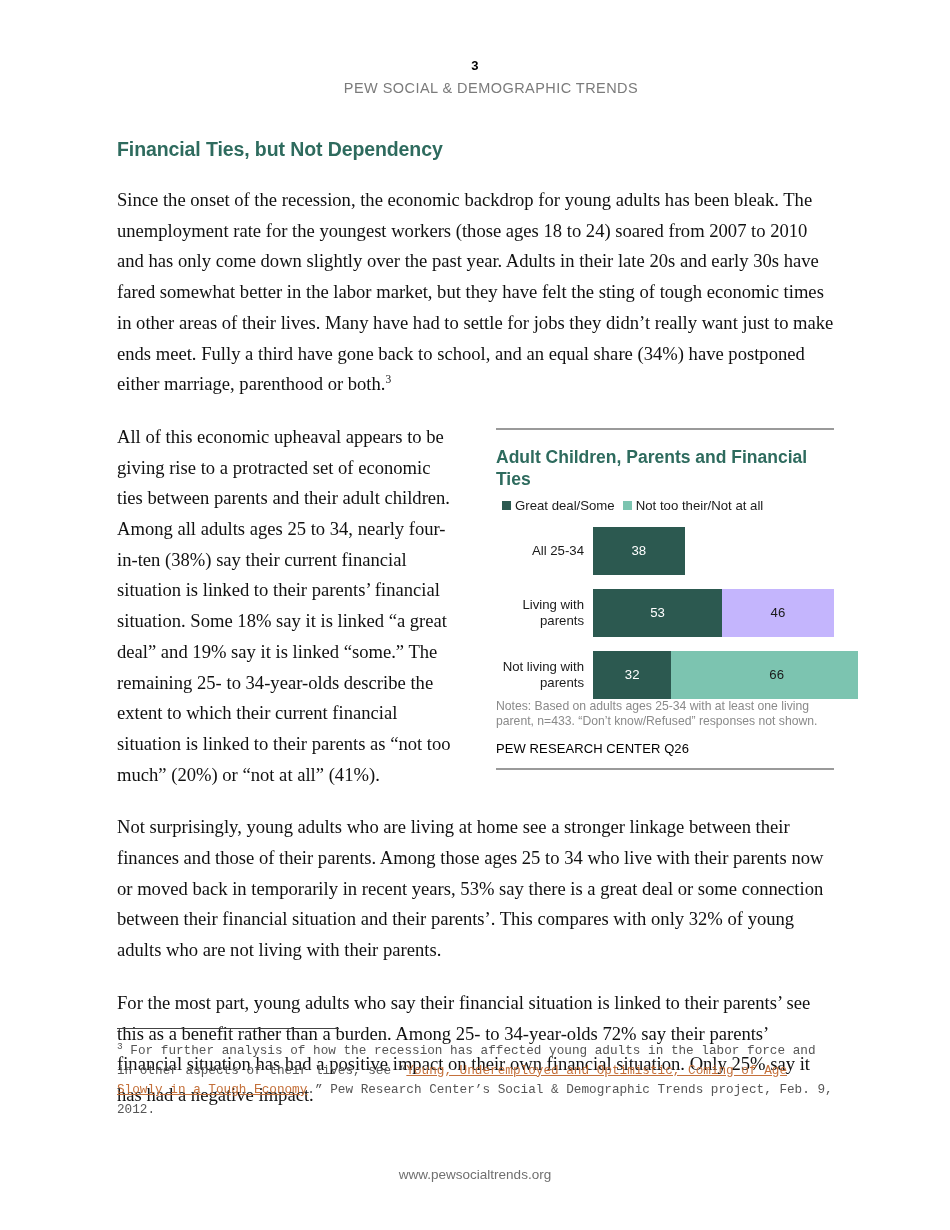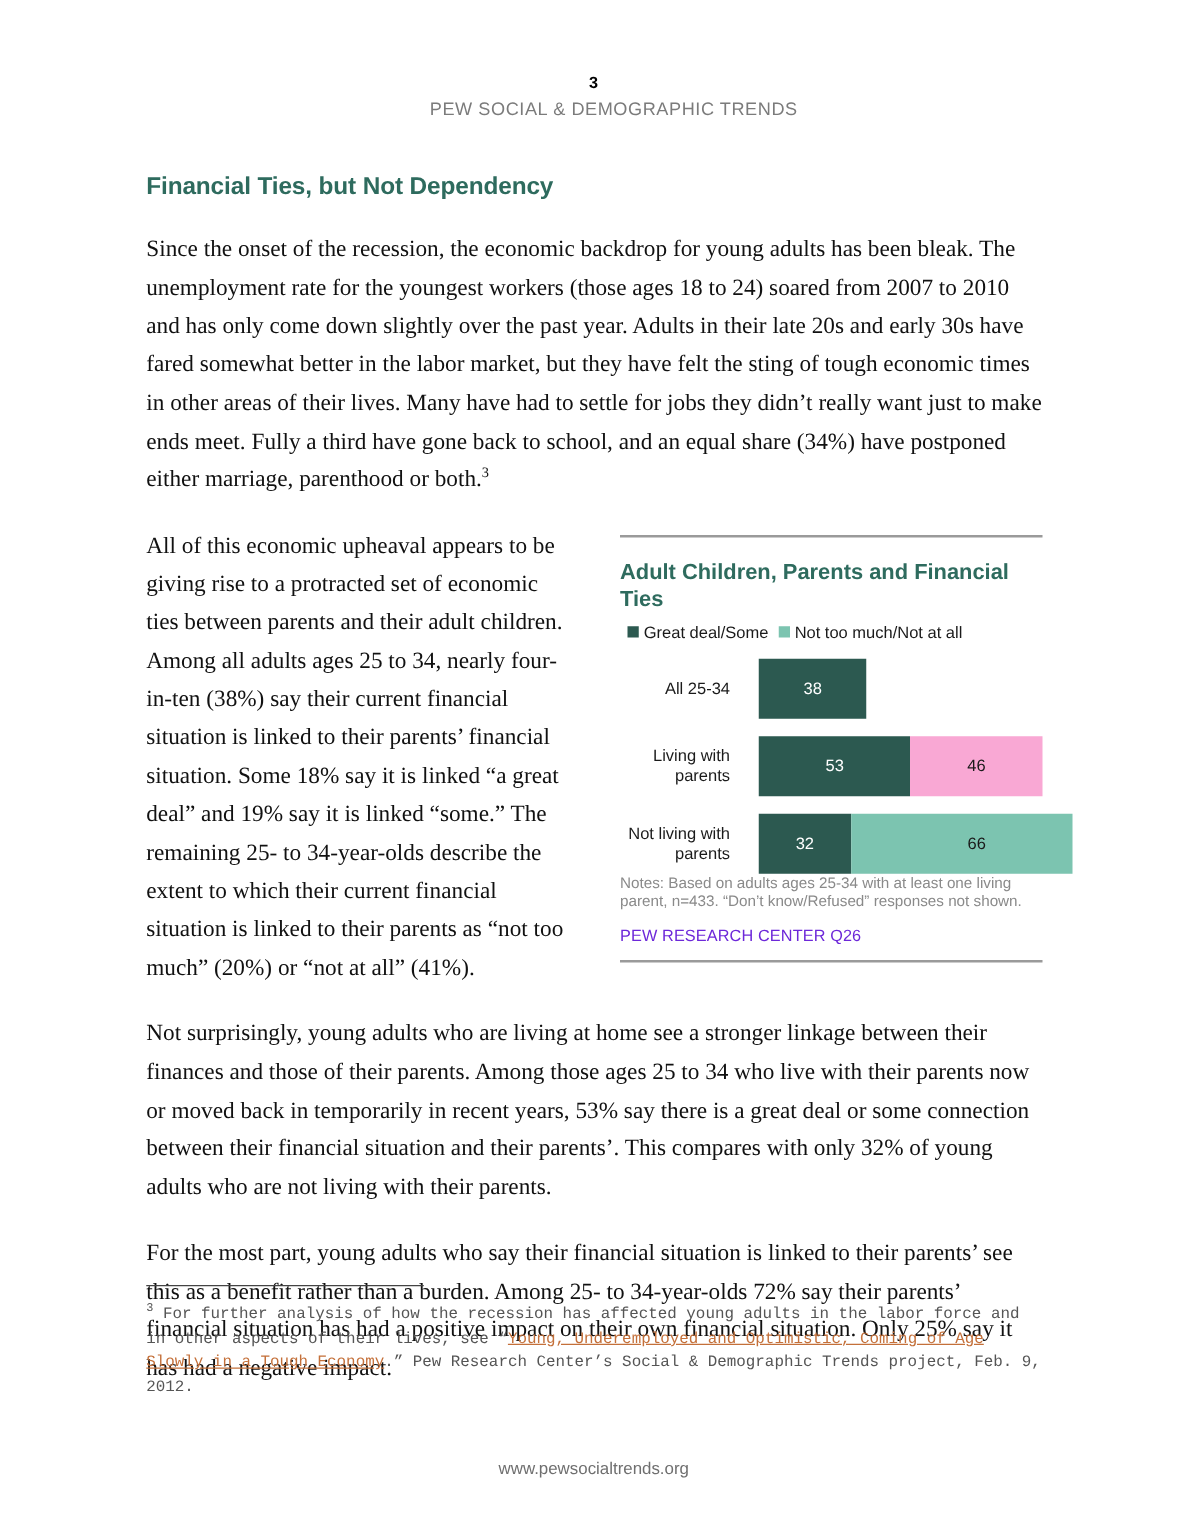--- a/index.html
+++ b/index.html
@@ -131,21 +131,21 @@
   .bar-rows { display: block; }
   .bar-row {
     display: flex;
     align-items: center;
     margin-bottom: 14px;
   }
   .bar-row:last-child { margin-bottom: 0; }
   .bar-label {
     width: 88px;
     text-align: right;
-    padding-right: 23px;
+    padding-right: 9px;
     font-size: 13.2px;
     line-height: 16px;
     color: #1a1a1a;
   }
   .bar-track {
     position: relative;
     height: 48px;
     flex: 1 1 auto;
     display: flex;
     align-items: stretch;
@@ -160,21 +160,21 @@
   .seg-light { color: #1a1a1a; }
 
   .chart-notes {
     font-size: 12.2px;
     line-height: 15.5px;
     color: #8a8a8a;
   }
   .chart-source {
     margin-top: 11px;
     font-size: 13px;
-    color: #6d28d9;
+    color: #000000;
     letter-spacing: 0.1px;
   }
 
   
   .footnote-area {
     position: absolute;
     left: 117px;
     top: 1028px;
     width: 717px;
     font-family: Liberation Mono, monospace;
@@ -232,42 +232,42 @@
 
       <div class="chart-title">Adult Children, Parents and Financial Ties</div>
 
       <div class="legend">
         <div class="legend-item">
           <span class="legend-swatch" style="background:#2c5950;"></span>
           <span>Great deal/Some</span>
         </div>
         <div class="legend-item">
           <span class="legend-swatch" style="background:#7cc4b0;"></span>
-          <span>Not too much/Not at all</span>
+          <span>Not too their/Not at all</span>
         </div>
       </div>
 
       <div class="bar-rows">
 
         <div class="bar-row">
           <div class="bar-label">All 25-34</div>
           <div class="bar-track">
             <div class="seg seg-dark" style="background:#2c5950;flex:0 0 38%;">
               <span>38</span>
             </div>
           </div>
         </div>
 
         <div class="bar-row">
           <div class="bar-label">Living with parents</div>
           <div class="bar-track">
             <div class="seg seg-dark" style="background:#2c5950;flex:0 0 53.5%;">
               <span>53</span>
             </div>
-            <div class="seg seg-light" style="background:#f9a8d4;flex:0 0 46.5%;">
+            <div class="seg seg-light" style="background:#c4b5fd;flex:0 0 46.5%;">
               <span>46</span>
             </div>
           </div>
         </div>
 
         <div class="bar-row">
           <div class="bar-label">Not living with parents</div>
           <div class="bar-track">
             <div class="seg seg-dark" style="background:#2c5950;flex:0 0 32.5%;">
               <span>32</span>

